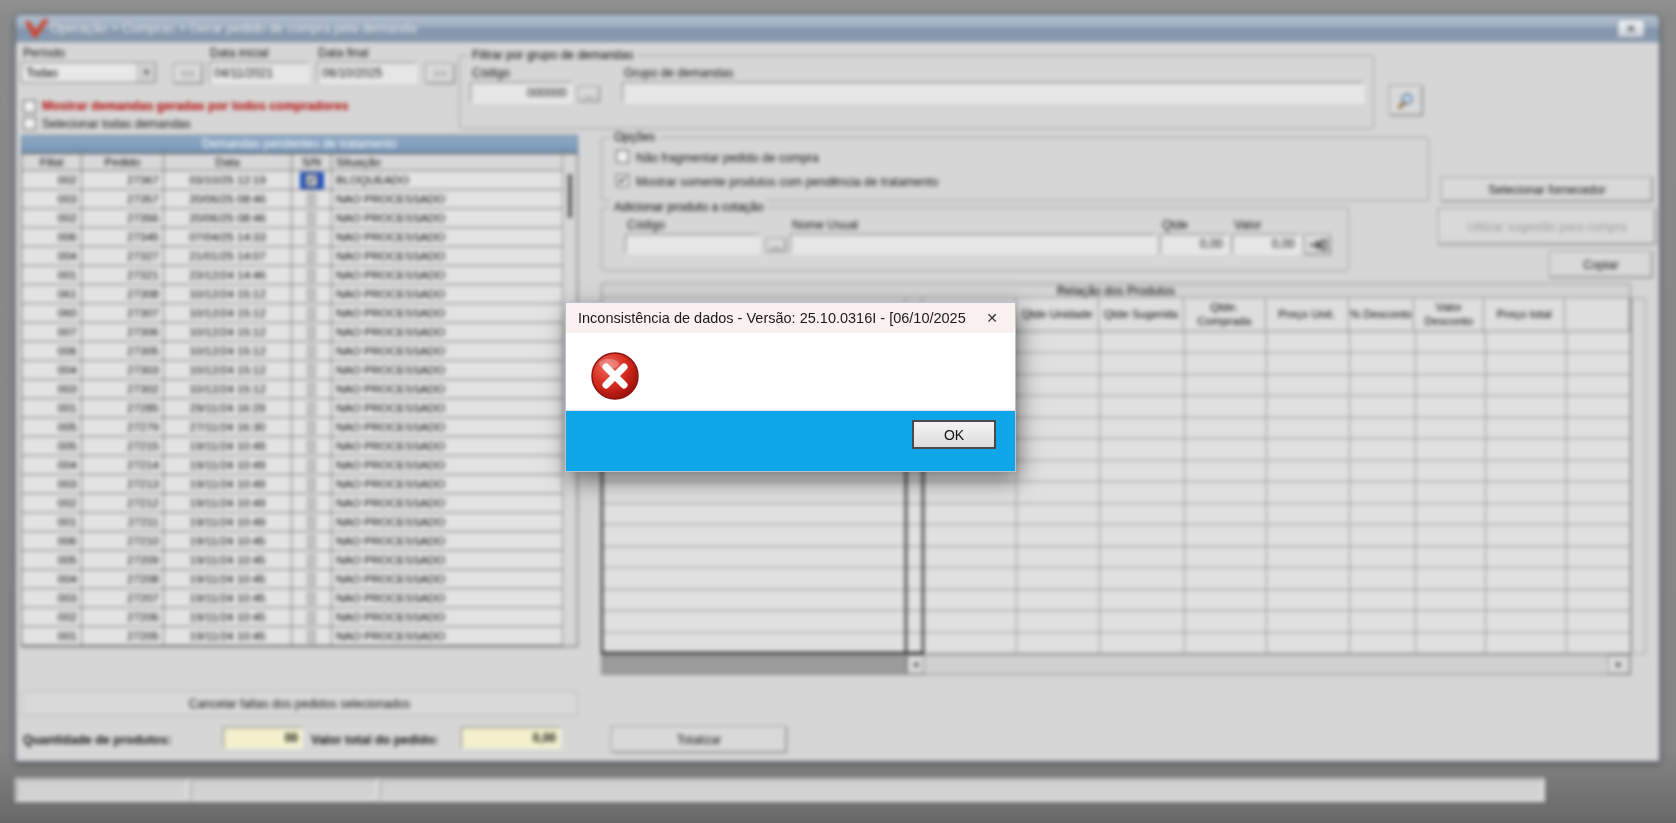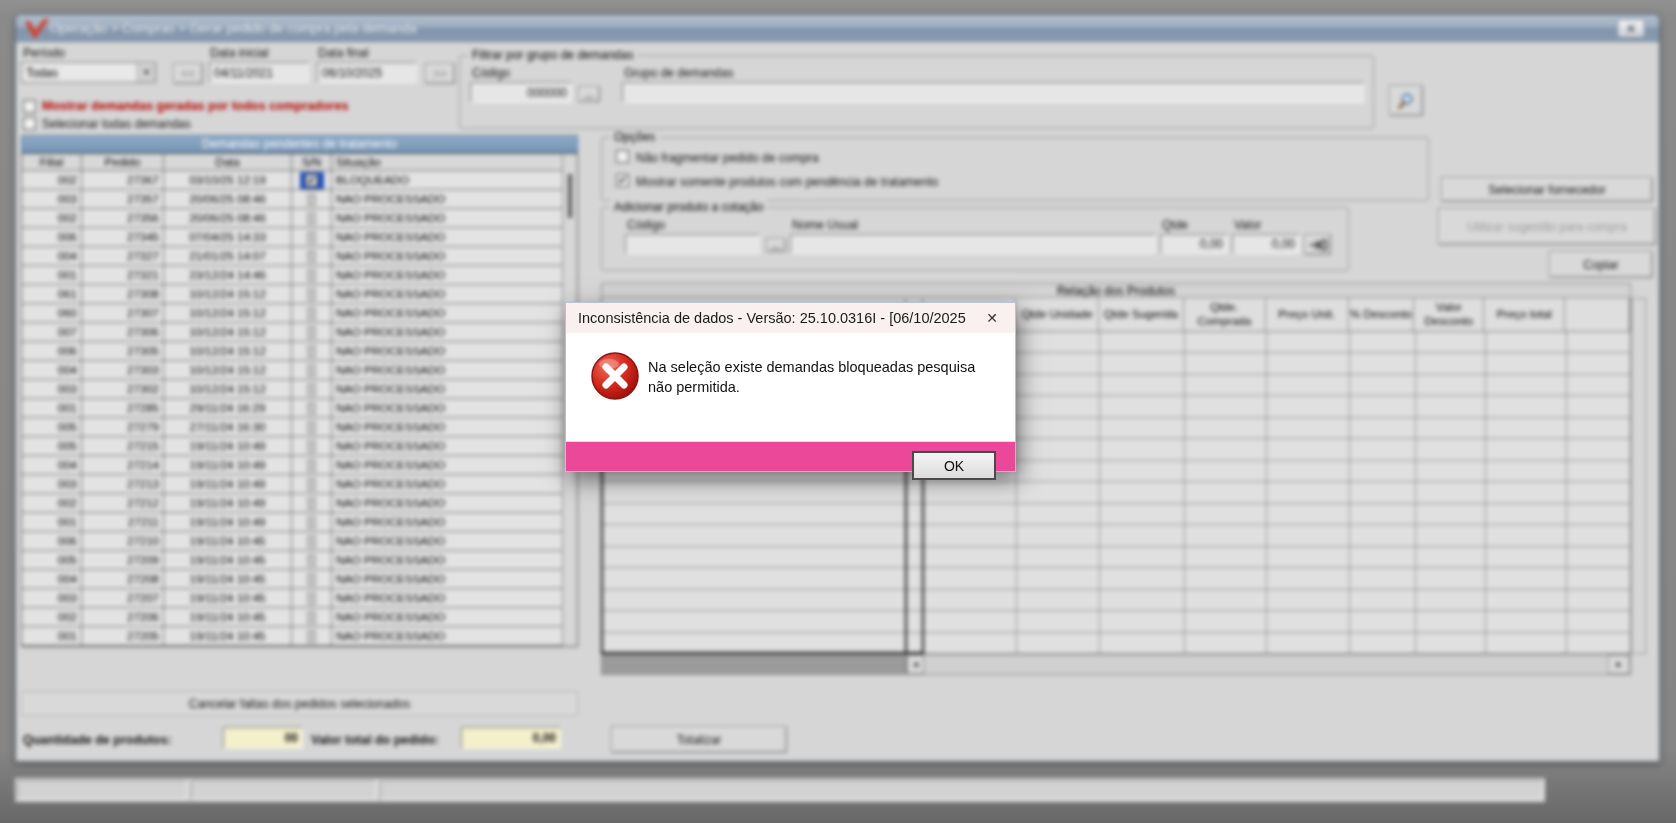--- a/index.html
+++ b/index.html
@@ -80,21 +80,21 @@
   .seg{border:1px solid;border-color:#9a9a9a #f2f2f2 #f2f2f2 #9a9a9a;height:100%}
   
   .dialog{position:absolute;left:565px;top:302px;width:451px;height:170px;background:#fff;z-index:50;
     border:1px solid #b9c3cf;box-shadow:3px 8px 22px rgba(0,0,0,.5)}
   .dlg-title{position:absolute;left:0;top:0;right:0;height:30px;background:#fbf0f0;display:flex;align-items:center}
   .dlg-title-text{font-size:14.5px;color:#1a1a1a;margin-left:12px;white-space:nowrap;overflow:hidden;width:390px}
   .dlg-close{position:absolute;right:10px;top:5px;width:26px;height:20px;display:flex;align-items:center;
     justify-content:center;font-size:14px;color:#333}
   .dlg-body{position:absolute;left:0;top:30px;right:0;height:93px;background:#fff}
   .dlg-msg{position:absolute;left:82px;top:25px;width:345px;font-size:14.5px;color:#111;line-height:1.35}
-  .dlg-foot{position:absolute;left:0;bottom:0;right:0;height:30px;background:#ec4899;border-top:1px solid #dedede}
+  .dlg-foot{position:absolute;left:0;bottom:0;right:0;height:61px;background:#0ea5e9;border-top:1px solid #dedede}
   .dlg-ok{position:absolute;right:19px;top:9px;width:84px;height:29px;background:linear-gradient(#f4f4f4,#dcdcdc);
     border:2px solid #4a4a4a;font-size:14px;display:flex;align-items:center;justify-content:center;color:#111}
   .err-icon{position:absolute;left:24px;top:18px}
 </style>
 </head>
 <body>
 
 <div class="app">
   <div class="win">
 
@@ -480,18 +480,17 @@
         <radialGradient id="rg" cx="35%" cy="30%" r="75%">
           <stop offset="0%" stop-color="#f16a5e"></stop>
             <stop offset="55%" stop-color="#d42a1e"></stop>
             <stop offset="100%" stop-color="#9c0f0a"></stop>
         </radialGradient>
       </defs>
       <circle cx="25" cy="25" r="23" fill="url(#rg)" stroke="#8c1410" stroke-width="1.5"></circle>
       <path d="M16 16 L34 34 M34 16 L16 34" stroke="#ffffff" stroke-width="7" stroke-linecap="round"></path>
       <ellipse cx="19" cy="13" rx="10" ry="5" fill="#ffffff" opacity="0.25"></ellipse>
     </svg>
-    <div class="dlg-msg">Na seleção existe demandas bloqueadas pesquisa não permitida.</div>
   </div>
   <div class="dlg-foot">
     <div class="dlg-ok">OK</div>
   </div>
 </div>
 
 </body></html>

